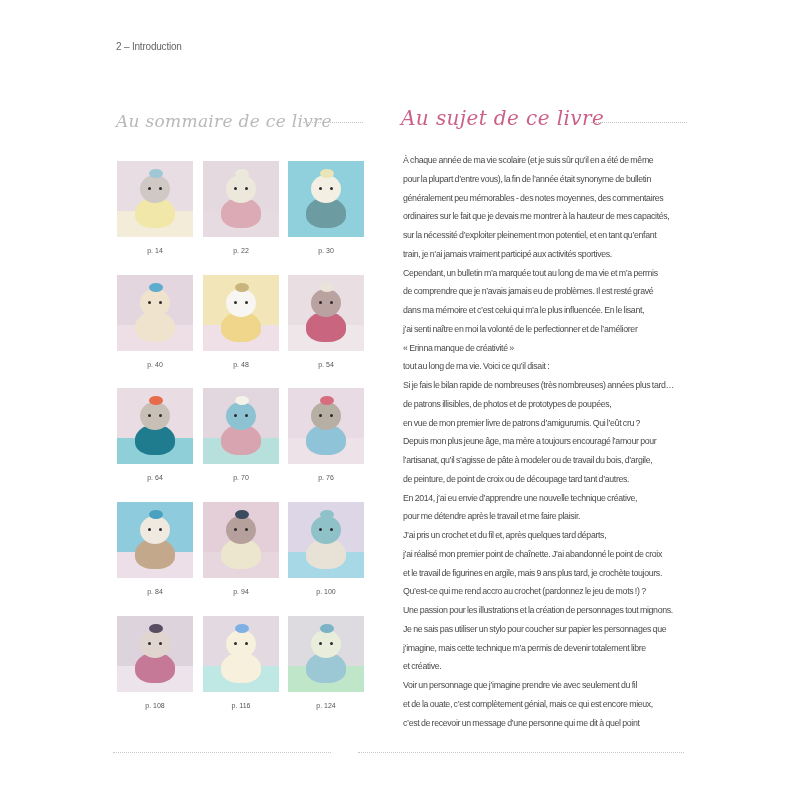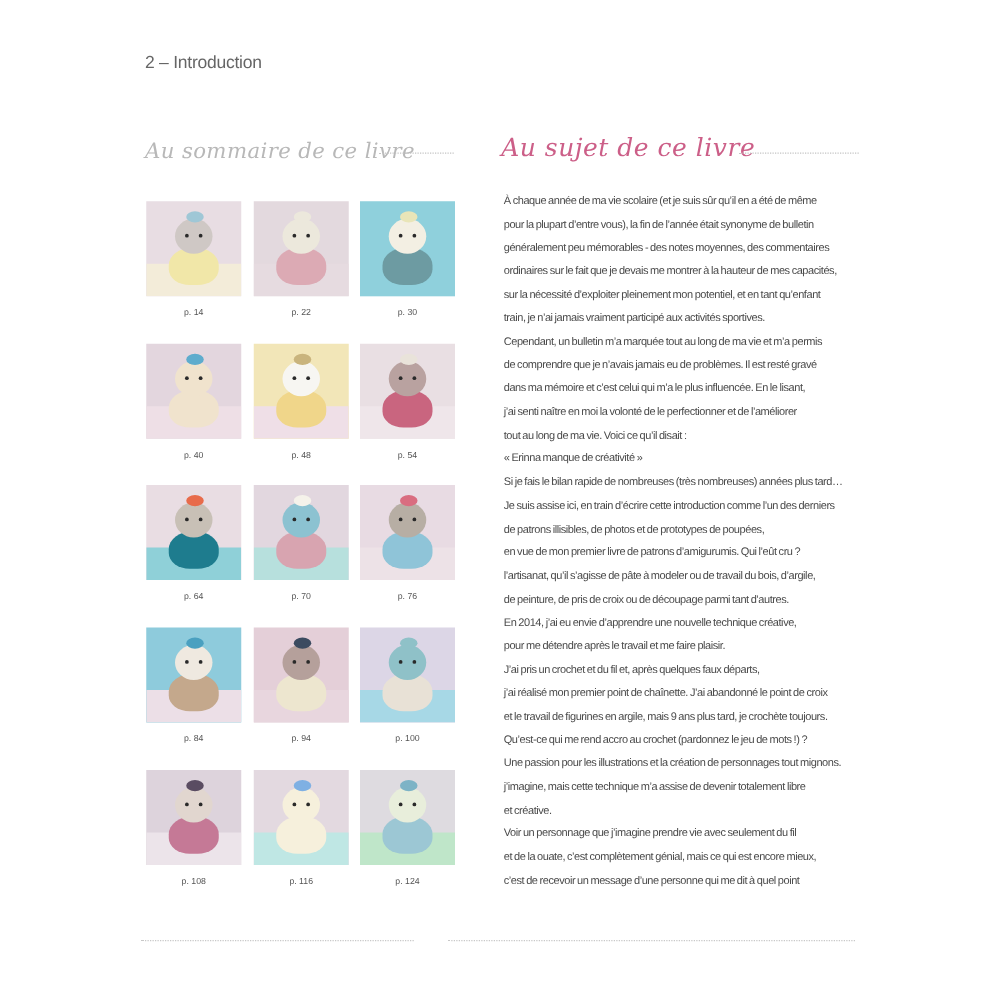--- a/index.html
+++ b/index.html
@@ -1,17 +1,17 @@
 <!DOCTYPE html>
 <html><head>
 <meta charset="utf-8">
 <style>
   html, body { margin:0; padding:0; background:#ffffff; }
   body { width:800px; height:800px; position:relative; overflow:hidden; font-family:"Liberation Sans", sans-serif; color:#4a4a4a; }
-  .running-head { position:absolute; left:116px; top:41px; font-size:14px; color:#666; letter-spacing:-0.2px; }
+  .running-head { position:absolute; left:116px; top:41px; font-size:10px; color:#666; letter-spacing:-0.2px; }
   .left-title { position:absolute; left:116px; top:111px; font-family:"DejaVu Serif", serif; font-style:italic; font-size:17px; color:#b8b8b8; letter-spacing:0.3px; }
   .left-dots { position:absolute; left:303px; top:122px; width:60px; border-top:1px dotted #c4c4c4; }
   .right-title { position:absolute; left:401px; top:106px; font-family:"DejaVu Serif", serif; font-style:italic; font-size:20px; color:#cc5f88; letter-spacing:0.4px; }
   .right-dots { position:absolute; left:591px; top:122px; width:96px; border-top:1px dotted #c4c4c4; }
   .grid { position:absolute; left:117px; top:161px; width:250px; }
   .cell { position:absolute; width:76px; }
   .thumb { width:76px; height:76px; position:relative; overflow:hidden; }
   .thumb .floor { position:absolute; left:0; right:0; bottom:0; height:34%; }
   .thumb .toy { position:absolute; left:50%; bottom:12%; transform:translateX(-50%); border-radius:48% 48% 42% 42%; }
   .thumb .head { position:absolute; left:50%; transform:translateX(-50%); border-radius:50%; }
@@ -205,36 +205,37 @@
     <div class="line">À chaque année de ma vie scolaire (et je suis sûr qu’il en a été de même</div>
     <div class="line">pour la plupart d’entre vous), la fin de l’année était synonyme de bulletin</div>
     <div class="line">généralement peu mémorables - des notes moyennes, des commentaires</div>
     <div class="line">ordinaires sur le fait que je devais me montrer à la hauteur de mes capacités,</div>
     <div class="line">sur la nécessité d’exploiter pleinement mon potentiel, et en tant qu’enfant</div>
     <div class="line">train, je n’ai jamais vraiment participé aux activités sportives.</div>
     <div class="line">Cependant, un bulletin m’a marquée tout au long de ma vie et m’a permis</div>
     <div class="line">de comprendre que je n’avais jamais eu de problèmes. Il est resté gravé</div>
     <div class="line">dans ma mémoire et c’est celui qui m’a le plus influencée. En le lisant,</div>
     <div class="line">j’ai senti naître en moi la volonté de le perfectionner et de l’améliorer</div>
+    <div class="line"> « Erinna manque de créativité »</div>
     <div class="line">tout au long de ma vie. Voici ce qu’il disait :</div>
-    <div class="line"> « Erinna manque de créativité »</div>
     <div class="line">Si je fais le bilan rapide de nombreuses (très nombreuses) années plus tard…</div>
-    <div class="line">Je suis assise ici, en train d’écrire cette introduction comme l’un des derniers</div>
     <div class="line">de patrons illisibles, de photos et de prototypes de poupées,</div>
     <div class="line">en vue de mon premier livre de patrons d’amigurumis. Qui l’eût cru ?</div>
+    <div class="line">Depuis mon plus jeune âge, ma mère a toujours encouragé l’amour pour</div>
     <div class="line">l’artisanat, qu’il s’agisse de pâte à modeler ou de travail du bois, d’argile,</div>
-    <div class="line">de peinture, de pris de croix ou de découpage parmi tant d’autres.</div>
+    <div class="line">de peinture, de point de croix ou de découpage tard tant d’autres.</div>
     <div class="line">En 2014, j’ai eu envie d’apprendre une nouvelle technique créative,</div>
     <div class="line">pour me détendre après le travail et me faire plaisir.</div>
-    <div class="line">J’ai pris un crochet et du fil et, après quelques faux départs,</div>
+    <div class="line">J’ai pris un crochet et du fil et, après quelques tard départs,</div>
     <div class="line">j’ai réalisé mon premier point de chaînette. J’ai abandonné le point de croix</div>
     <div class="line">et le travail de figurines en argile, mais 9 ans plus tard, je crochète toujours.</div>
     <div class="line">Qu’est-ce qui me rend accro au crochet (pardonnez le jeu de mots !) ?</div>
     <div class="line">Une passion pour les illustrations et la création de personnages tout mignons.</div>
-    <div class="line">j’imagine, mais cette technique m’a assise de devenir totalement libre</div>
+    <div class="line">Je ne sais pas utiliser un stylo pour coucher sur papier les personnages que</div>
+    <div class="line">j’imagine, mais cette technique m’a permis de devenir totalement libre</div>
     <div class="line">et créative.</div>
     <div class="line">Voir un personnage que j’imagine prendre vie avec seulement du fil</div>
     <div class="line">et de la ouate, c’est complètement génial, mais ce qui est encore mieux,</div>
     <div class="line">c’est de recevoir un message d’une personne qui me dit à quel point</div>
   </div>
 
 <div class="bottom-dots-left"></div>
 <div class="bottom-dots-right"></div>
 
 </body></html>

